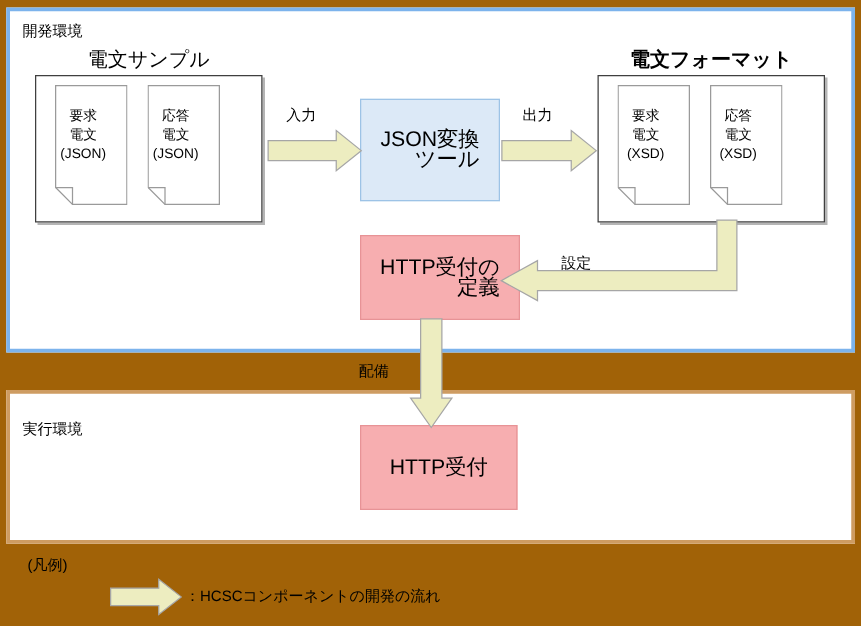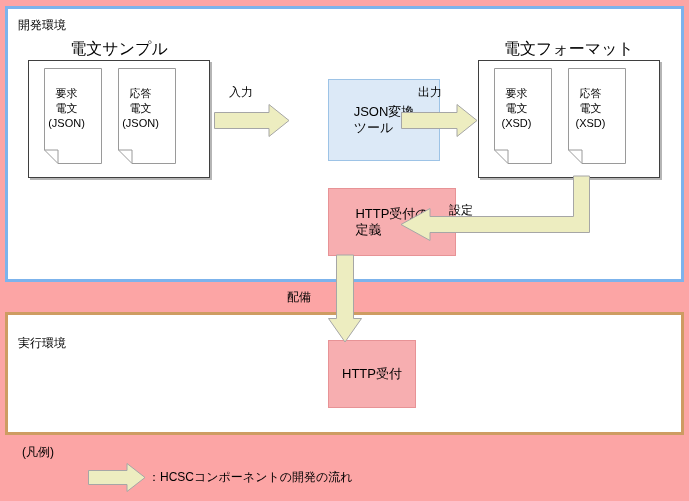--- a/index.html
+++ b/index.html
@@ -8,21 +8,21 @@
     background: #ffffff;
   }
   body {
     font-family: "Liberation Sans", "DejaVu Sans", sans-serif;
     color: #000000;
   }
   #canvas {
     position: relative;
     width: 689px;
     height: 501px;
-    background: #fca5a5;
+    background: #a16207;
     overflow: hidden;
   }
 
   
   .env-box {
     position: absolute;
     box-sizing: border-box;
     background: #ffffff;
   }
   .env-dev {
@@ -72,25 +72,24 @@
     white-space: nowrap;
   }
 
   
   .proc {
     position: absolute;
     box-sizing: border-box;
     display: flex;
     align-items: center;
     justify-content: center;
-    text-align: left;
-    font-size: 13px;
+    text-align: right;
+    font-size: 17px;
     line-height: 16px;
     white-space: pre-line;
-    margin-left: 40px;
   }
   .proc-blue {
     background: #DCE9F7;
     border: 1px solid #9DC3E6;
   }
   .proc-pink {
     background: #F7AEB0;
     border: 1px solid #E79396;
   }
 
@@ -142,21 +141,21 @@
   </div>
 
   <div class="doc" style="left:118px; top:68px;">
     <svg width="58" height="96" viewBox="0 0 58 96" aria-hidden="true">
       <path d="M0.5,0.5 L57.5,0.5 L57.5,95.5 L14,95.5 L0.5,82 Z" fill="#ffffff" stroke="#9a9a9a" stroke-width="1"></path>
       <path d="M0.5,82 L14,82 L14,95.5" fill="none" stroke="#9a9a9a" stroke-width="1"></path>
     </svg>
     <div class="doc-text"><span>応答</span><br><span>電文</span><br><span>(JSON)</span></div>
   </div>
 
-  <div class="group-title" style="left:478px; top:42px; width:182px;">電文フォーマット</div>
+  <div class="group-title" style="left:478px; top:42px; width:182px;font-weight:bold;">電文フォーマット</div>
   <div class="group-frame" style="left:478px; top:60px; width:182px; height:118px;"></div>
 
   <div class="doc" style="left:494px; top:68px;">
     <svg width="58" height="96" viewBox="0 0 58 96" aria-hidden="true">
       <path d="M0.5,0.5 L57.5,0.5 L57.5,95.5 L14,95.5 L0.5,82 Z" fill="#ffffff" stroke="#9a9a9a" stroke-width="1"></path>
       <path d="M0.5,82 L14,82 L14,95.5" fill="none" stroke="#9a9a9a" stroke-width="1"></path>
     </svg>
     <div class="doc-text"><span>要求</span><br><span>電文</span><br><span>(XSD)</span></div>
   </div>
 
@@ -167,21 +166,21 @@
     </svg>
     <div class="doc-text"><span>応答</span><br><span>電文</span><br><span>(XSD)</span></div>
   </div>
 
   <div class="proc proc-blue" style="left:288px; top:79px; width:112px; height:82px;">JSON変換
 ツール</div>
 
   <div class="proc proc-pink" style="left:288px; top:188px; width:128px; height:68px;">HTTP受付の
 定義</div>
 
-  <div class="proc proc-pink" style="left:288px; top:340px; width:88px; height:68px;">HTTP受付</div>
+  <div class="proc proc-pink" style="left:288px; top:340px; width:126px; height:68px;">HTTP受付</div>
 
   <div class="arrow" style="left:214px; top:104px;">
     <svg width="76" height="34" viewBox="0 0 76 34">
       <path d="M0.5,8.5 L55,8.5 L55,0.5 L75,16.5 L55,32.5 L55,24.5 L0.5,24.5 Z" fill="#EDEDC0" stroke="#A6A6A6" stroke-width="1" stroke-linejoin="miter"></path>
     </svg>
   </div>
   <div class="flow-label" style="left:229px; top:85px;">入力</div>
 
   <div class="arrow" style="left:401px; top:104px;">
     <svg width="77" height="34" viewBox="0 0 77 34">

